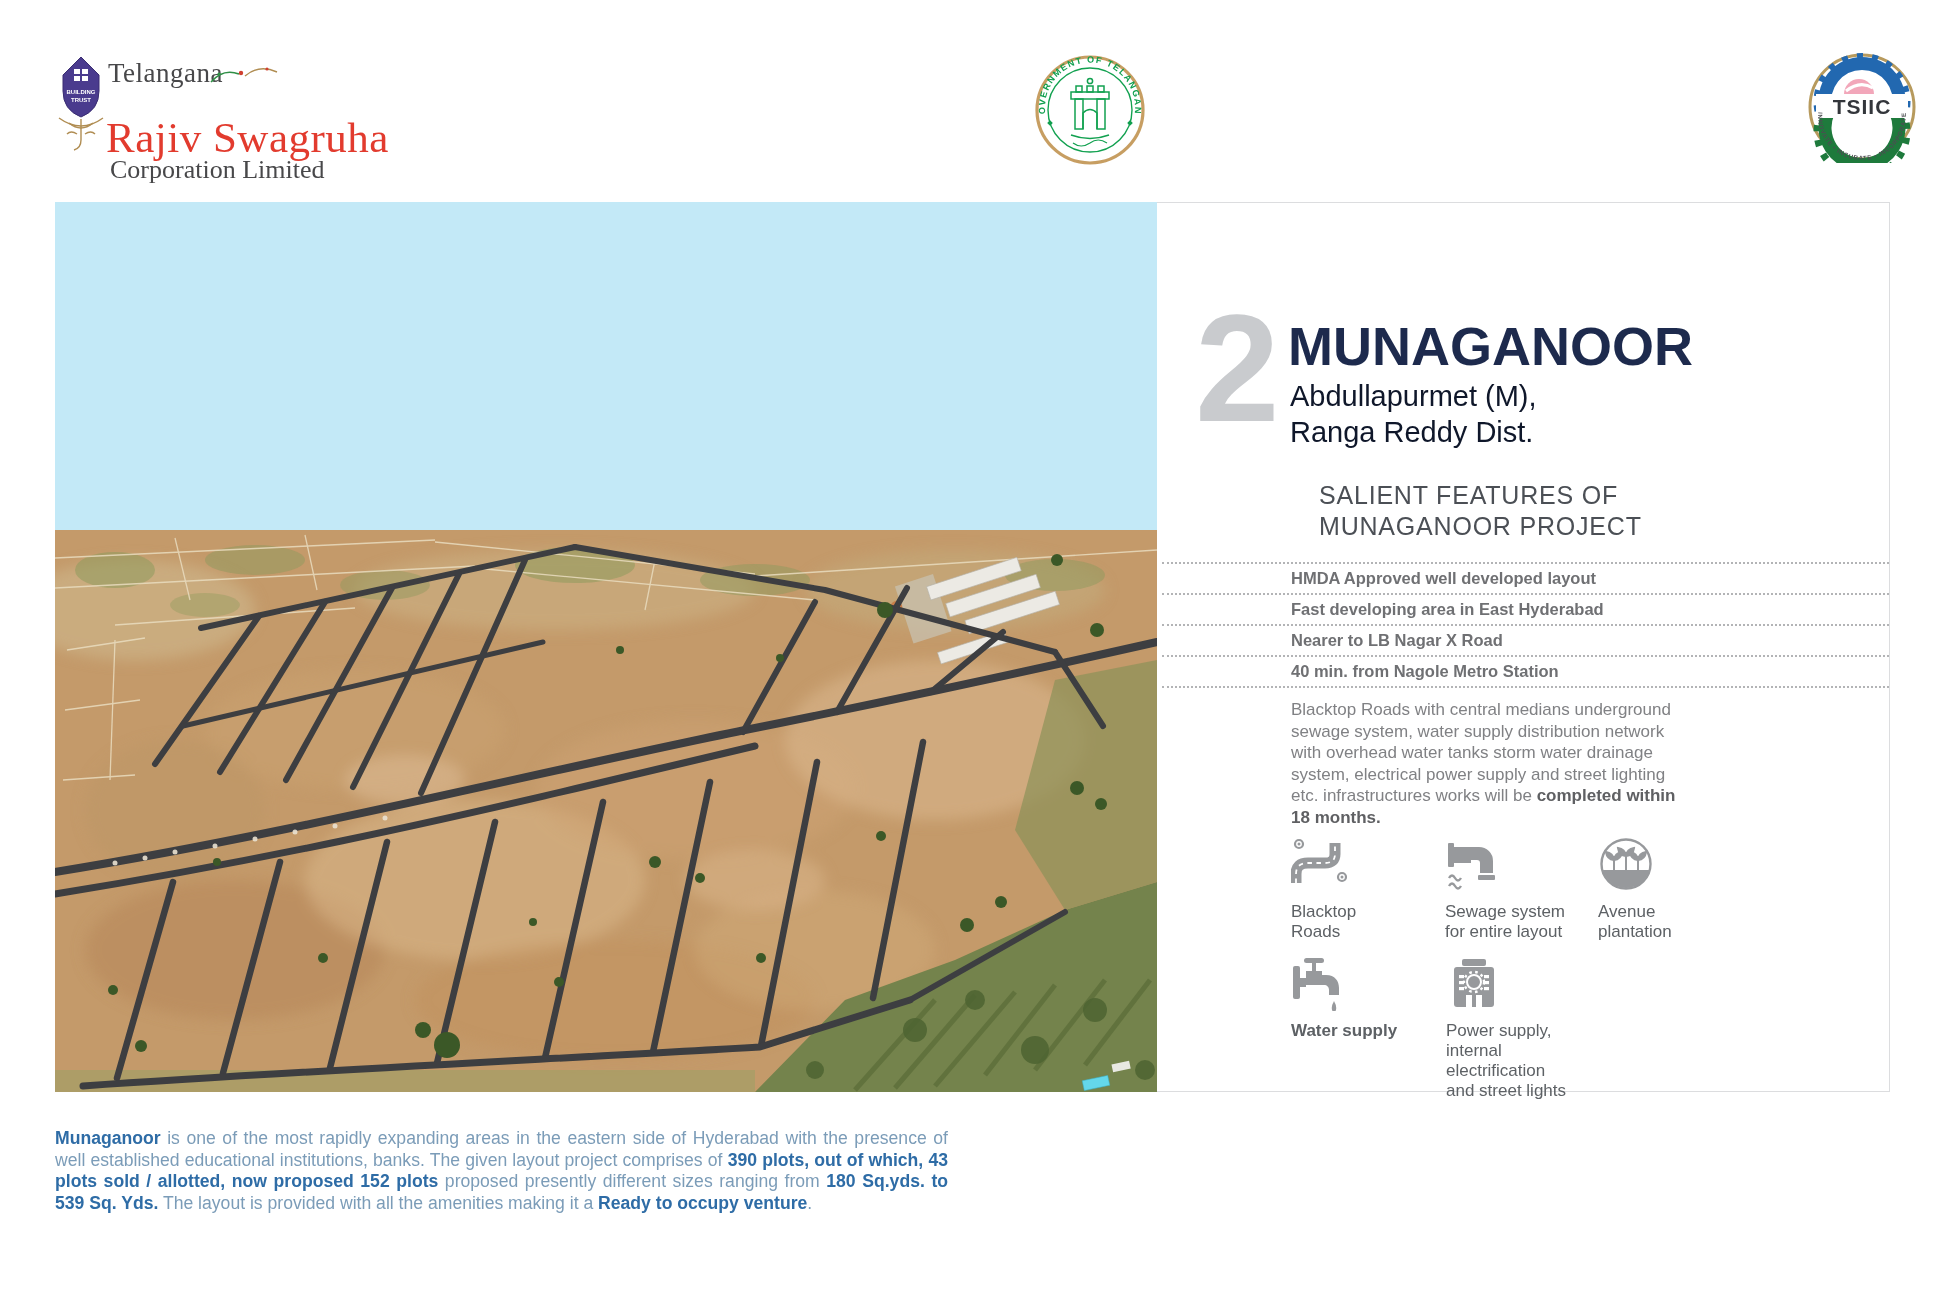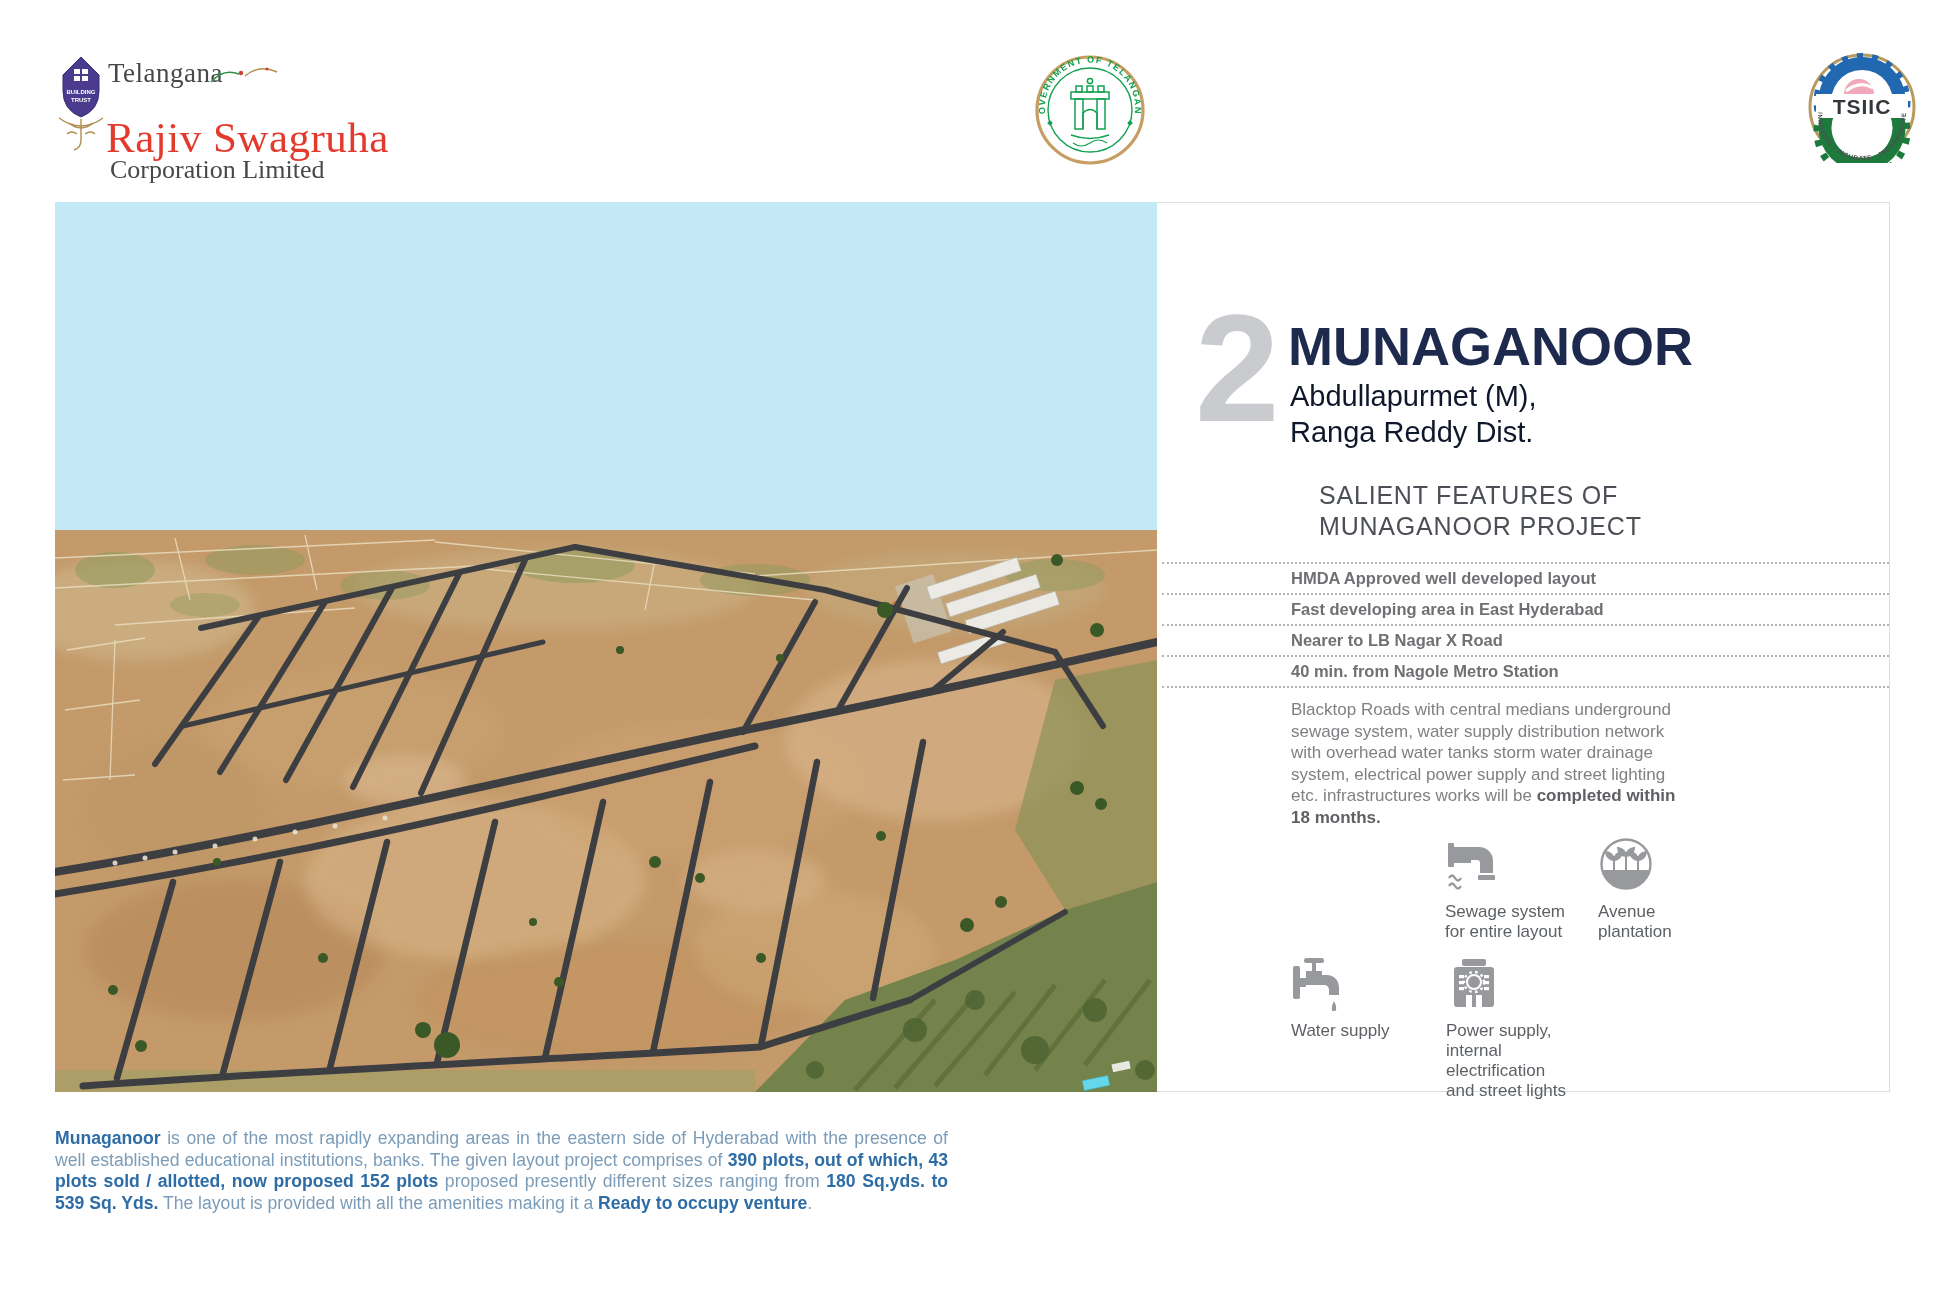--- a/index.html
+++ b/index.html
@@ -33,21 +33,21 @@
                     line-height:31px;color:#4b4f55;letter-spacing:.8px;margin-left:28px;}
   #panel .features{position:absolute;left:5px;right:0;top:359px;border-top:2px dotted #b3b4b6;}
   #panel .features .fi{height:29px;line-height:29px;border-bottom:2px dotted #b3b4b6;
                        padding-left:129px;font-size:16.5px;font-weight:700;color:#6f7073;}
   #panel .desc{position:absolute;left:134px;top:496px;width:400px;font-size:17px;
                line-height:21.6px;color:#808184;font-weight:400;}
   #panel .desc b{color:#5f6063;font-weight:700;}
   .amen{position:absolute;width:148px;}
   .amen .lbl{margin-top:6px;font-size:17px;line-height:20px;color:#5d6165;}
   #am0{left:134px;top:633px;} #am1{left:288px;top:633px;} #am2{left:441px;top:633px;}
-  #am3{left:134px;top:752px;} #am4{left:289px;top:752px;}
+  #am3{left:134px;top:752px;font-weight:bold;} #am4{left:289px;top:752px;}
   
   #footer-p{position:absolute;left:55px;top:1128px;width:893px;text-align:justify;
             font-size:17.6px;line-height:21.7px;color:#7b9cb8;}
   #footer-p .fb{color:#2e6ca6;font-weight:700;}
   .ic path,.ic rect,.ic circle{vector-effect:none;}
 </style>
 </head>
 <body>
 
 <div id="page">
@@ -278,20 +278,34 @@
       <div>MUNAGANOOR PROJECT</div>
     </div>
     <div class="features">
       <div class="fi">HMDA Approved well developed layout</div>
       <div class="fi">Fast developing area in East Hyderabad</div>
       <div class="fi">Nearer to LB Nagar X Road</div>
       <div class="fi">40 min. from Nagole Metro Station</div>
     </div>
     <div class="desc"><span>Blacktop Roads with central medians underground sewage system, water supply distribution network with overhead water tanks storm water drainage system, electrical power supply and street lighting etc. infrastructures works will be </span><b>completed within 18 months.</b></div>
 
+    <div id="am0" class="amen">
+      <svg class="ic" width="56" height="56" viewBox="0 0 56 56">
+        <path d="M5,47 L5,38 Q5,27 17,27 L34,27 Q44,27 44,18 L44,7" stroke="#97999c" stroke-width="11" fill="none"></path>
+        <path d="M5,47 L5,38 Q5,27 17,27 L34,27 Q44,27 44,18 L44,7" stroke="#ffffff" stroke-width="1.8" stroke-dasharray="4.5 4.5" fill="none"></path>
+        <circle cx="8" cy="8" r="4" fill="none" stroke="#97999c" stroke-width="2.2"></circle>
+          <circle cx="8" cy="8" r="1.5" fill="#97999c"></circle>
+        <circle cx="51" cy="41" r="4" fill="none" stroke="#97999c" stroke-width="2.2"></circle>
+          <circle cx="51" cy="41" r="1.5" fill="#97999c"></circle>
+      </svg>
+      <div class="lbl">
+          <div>Blacktop</div>
+          <div>Roads</div>
+        </div>
+    </div>
 
     <div id="am1" class="amen">
       <svg class="ic" width="56" height="56" viewBox="0 0 56 56">
         <g fill="#97999c">
           <rect x="3" y="7" width="6" height="24" rx="1"></rect>
           <rect x="9" y="11" width="17" height="16"></rect>
           <path d="M26,11 h8 a14,14 0 0 1 14,14 v12 h-13 v-10 a3,3 0 0 0 -3,-3 h-6 z"></path>
           <rect x="33" y="39" width="17" height="5" rx="1"></rect>
         </g>
         <path d="M4,42 q3,-5 6,0 q3,5 6,0 M4,50 q3,-5 6,0 q3,5 6,0" stroke="#97999c" stroke-width="2.4" fill="none"></path>

